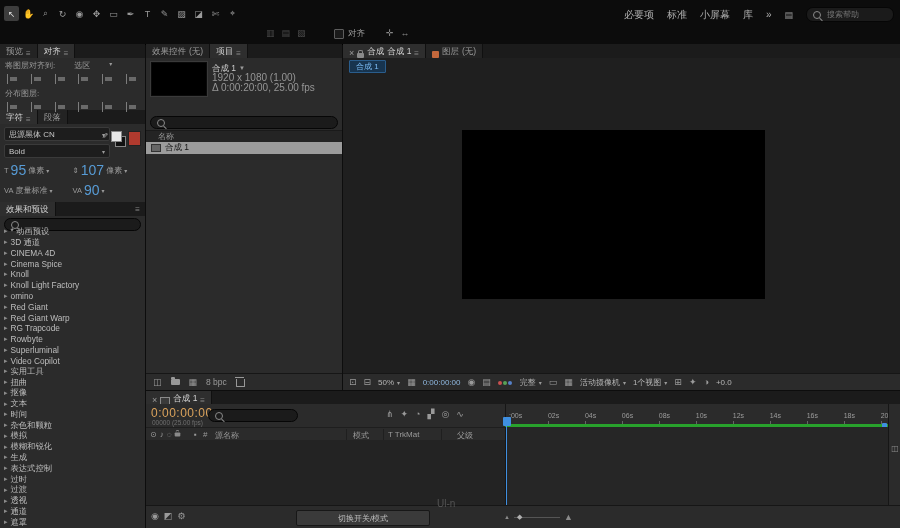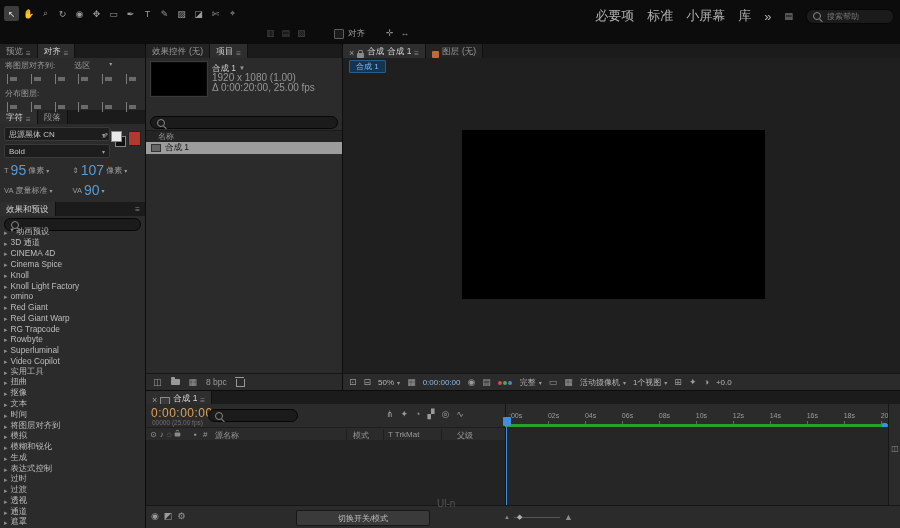--- a/index.html
+++ b/index.html
@@ -5,21 +5,21 @@
   html,body{margin:0;padding:0;background:#000}
   #app{position:relative;width:900px;height:528px;background:#0d0d0d;overflow:hidden;
        font-family:"Liberation Sans","DejaVu Sans",sans-serif;font-size:8.5px;color:#c2c2c2;cursor:default}
   
   #topbar{position:absolute;left:0;top:0;width:900px;height:24px;background:#0c0c0c}
   #win-title{position:absolute;left:0;right:0;top:2px;text-align:center;color:#9f9f9f;font-size:9px}
   #tools{position:absolute;left:4px;top:6px;display:flex;align-items:center;gap:2px}
   .tool{width:15px;height:15px;display:flex;align-items:center;justify-content:center;color:#9b9b9b;font-size:9px;border-radius:2px}
   .tool.active{background:#3d3d3d;color:#dcdcdc}
   #tb-right{position:absolute;right:6px;top:7px;display:flex;align-items:center;gap:13px}
-  .wsbtn{color:#b0b0b0;font-size:13px;white-space:nowrap}
+  .wsbtn{color:#b0b0b0;font-size:10px;white-space:nowrap}
   .search{display:flex;align-items:center;gap:4px;background:#1b1b1b;border:1px solid #060606;border-radius:7px;height:13px;padding:0 6px}
   .search input{flex:1;min-width:0;width:58px;background:transparent;border:none;outline:none;color:#c0c0c0;font-size:8px;font-family:inherit}
   .mag{position:relative;width:6px;height:6px;border:1px solid #8a8a8a;border-radius:50%;flex:none}
   .mag::after{content:"";position:absolute;right:-3px;bottom:-2px;width:4px;height:1px;background:#8a8a8a;transform:rotate(45deg)}
   
   #topbar2{position:absolute;left:0;top:24px;width:900px;height:20px;background:#0c0c0c;border-bottom:1px solid #000}
   #tb2-opts{position:absolute;left:266px;top:4px;display:flex;gap:7px;color:#4a4a4a;font-size:9px}
   #snap-group{position:absolute;left:334px;top:4px;display:flex;align-items:center;gap:4px;color:#9a9a9a}
   .cb{width:8px;height:8px;border:1px solid #5d5d5d;background:#1a1a1a;border-radius:1px}
   #snap-icons{position:absolute;left:386px;top:4px;display:flex;gap:7px;color:#8a8a8a;font-size:9px}
@@ -47,21 +47,21 @@
   #swatches{position:absolute;right:4px;top:4px;width:38px;height:27px}
   .sw-back{position:absolute;left:12px;top:8px;width:9px;height:9px;background:#111;border:1px solid #888}
   .sw-front{position:absolute;left:8px;top:3px;width:9px;height:9px;background:#e8e8e8;border:1px solid #888}
   .sw-red{position:absolute;right:0;top:3px;width:11px;height:13px;background:#b03a2e;border:1px solid #222}
   .eyedrop{position:absolute;left:-2px;top:3px;color:#aaa;font-size:8px;transform:rotate(90deg)}
   .crow{display:flex;align-items:center;margin-top:4px}
   .half{display:flex;align-items:center;gap:2px;width:50%}
   .cicon{color:#9a9a9a;font-size:7.5px}
   .num{color:#579bd5;font-size:14px}
   .unit{color:#9a9a9a;font-size:8px}
-  .fxrow{height:10.78px;display:flex;align-items:flex-end;gap:3px;padding-left:4px;color:#bdbdbd;font-size:8.3px;white-space:nowrap}
+  .fxrow{height:10.78px;display:flex;align-items:center;gap:3px;padding-left:4px;color:#bdbdbd;font-size:8.3px;white-space:nowrap}
   .tw{color:#8a8a8a;font-size:7px}
   .searchrow{padding:2px 4px;background:#2b2b2b}
   
   #mid-col{position:absolute;left:146px;top:44px;width:196px;height:346px;background:#2b2b2b}
   #proj-info{position:absolute;left:0;top:14px;right:0;height:56px}
   #proj-thumb{position:absolute;left:5px;top:4px;width:54px;height:32px;background:#000;border:1px solid #0a0a0a;outline:1px solid #3a3a3a}
   #proj-meta{position:absolute;left:66px;top:5px;line-height:10px}
   #proj-meta .l1{color:#cccccc;font-size:8.5px;display:flex;gap:3px;align-items:center}
   #proj-meta .l2{color:#969696;font-size:10px}
   #proj-search{position:absolute;left:0;top:70px;right:0}
@@ -419,21 +419,21 @@
           <span>文本</span>
         </div>
 
         <div class="fxrow">
           <span class="tw">▸</span>
           <span>时间</span>
         </div>
 
         <div class="fxrow">
           <span class="tw">▸</span>
-          <span>将图层对齐到</span>
+          <span>杂色和颗粒</span>
         </div>
 
         <div class="fxrow">
           <span class="tw">▸</span>
           <span>模拟</span>
         </div>
 
         <div class="fxrow">
           <span class="tw">▸</span>
           <span>模糊和锐化</span>

